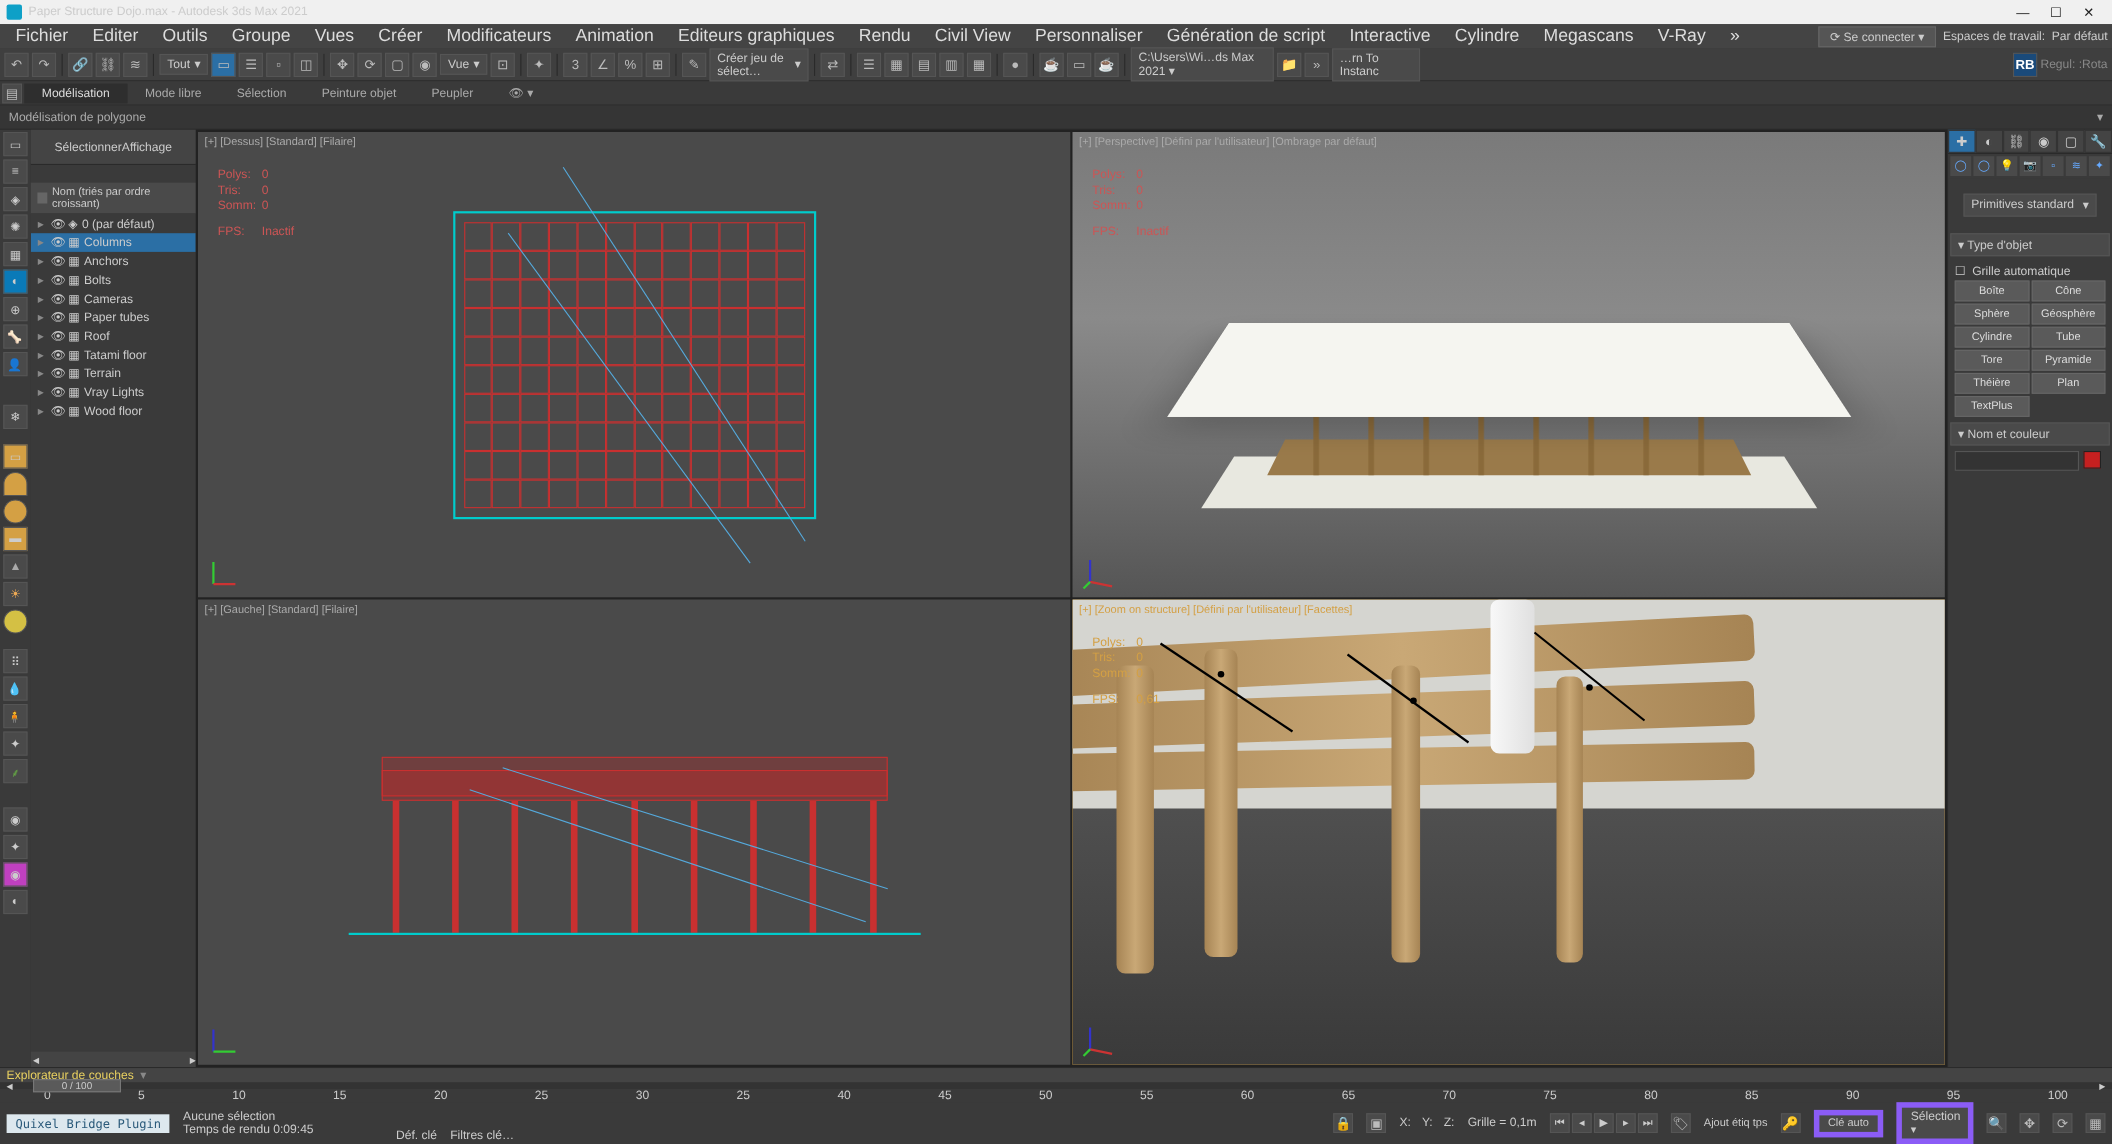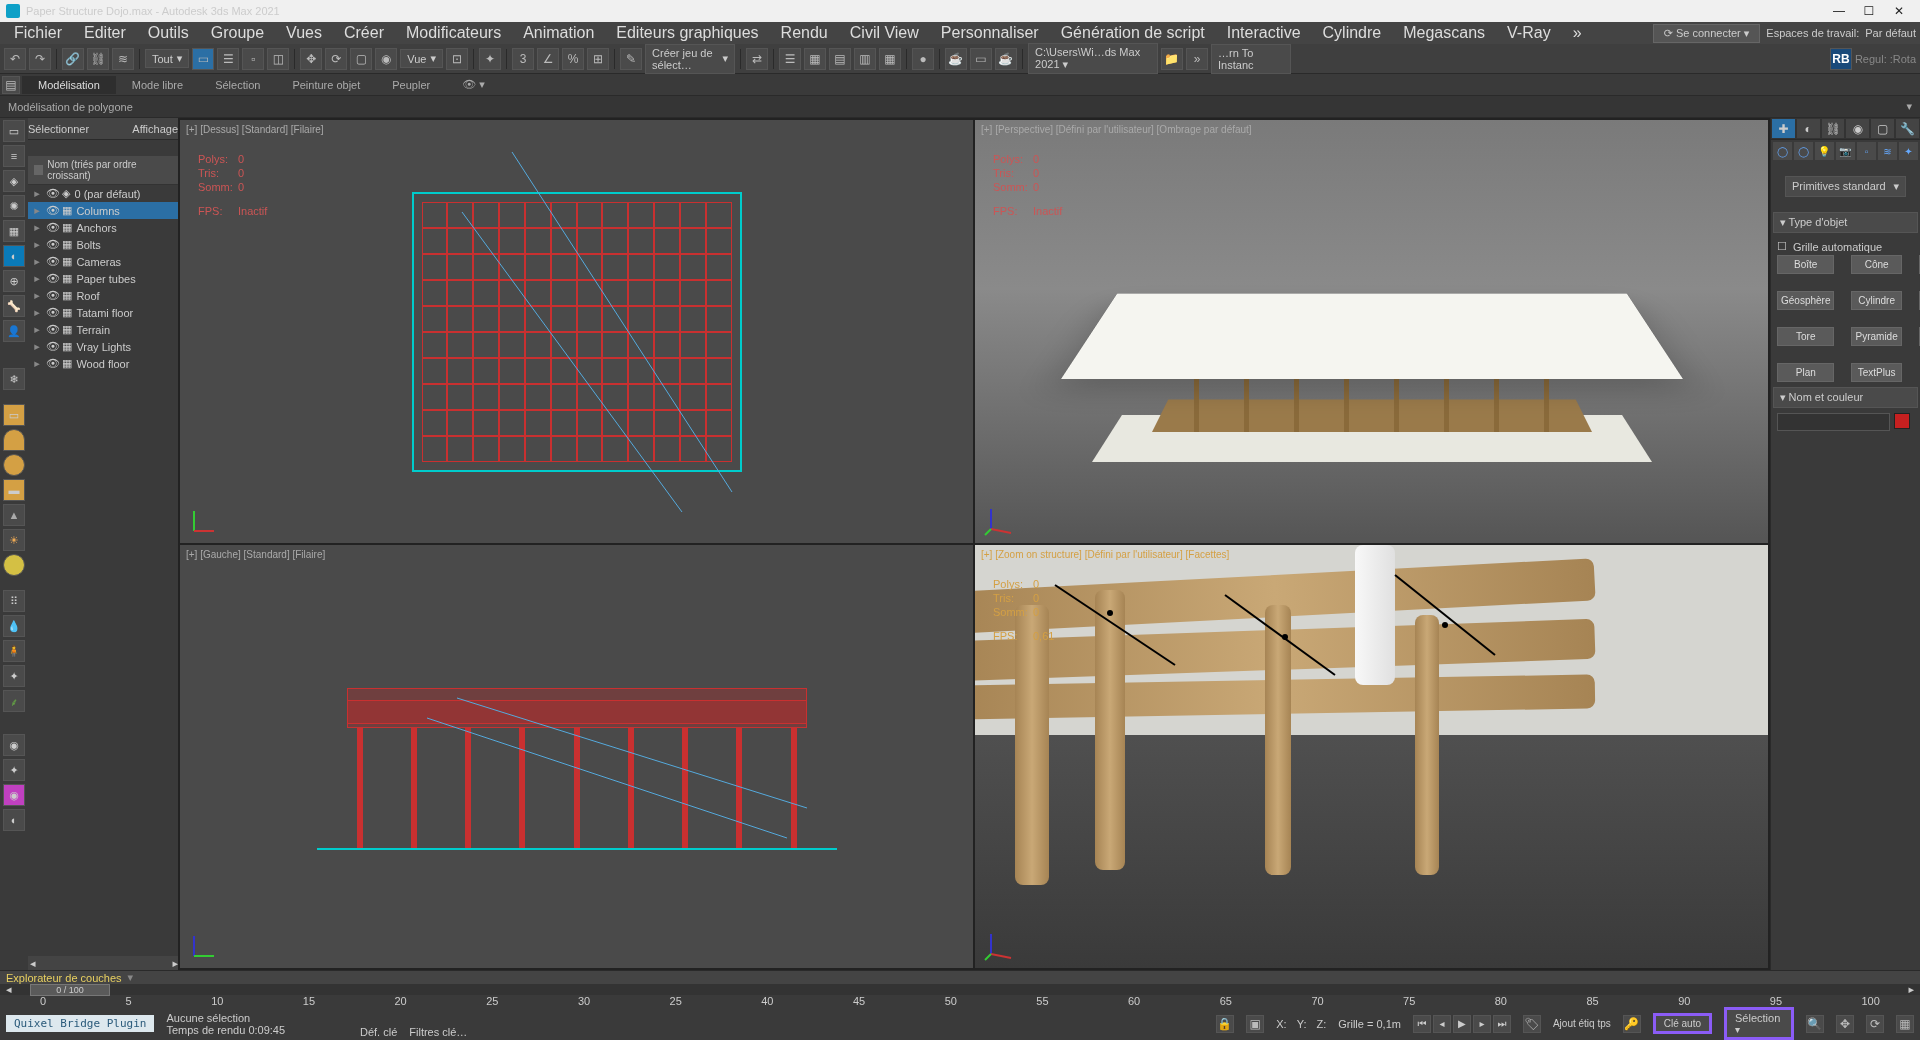--- a/index.html
+++ b/index.html
@@ -21,21 +21,21 @@
 .ribbonrow{height:22px;background:#3a3a3a;display:flex;align-items:center;border-bottom:1px solid #2a2a2a}
 .rtab{padding:3px 16px;font-size:11px;color:#aaa}
 .rtab.act{background:#2e2e2e;color:#ddd}
 .polyribbon{height:22px;background:#353535;display:flex;align-items:center;padding:0 8px;border-bottom:1px solid #2a2a2a}
 .polyribbon span{color:#aaa;font-size:11px}
 .polyribbon .arrow{margin-left:auto;color:#aaa}
 .main{position:absolute;top:118px;left:0;right:0;bottom:70px;display:flex}
 .lefttools{width:28px;background:#3a3a3a;display:flex;flex-direction:column;align-items:center;padding-top:2px;gap:3px}
 .lefttools .lt{width:22px;height:22px;background:#4a4a4a;border:1px solid #555;display:flex;align-items:center;justify-content:center;font-size:11px}
 .scenepanel{width:150px;background:#3a3a3a;display:flex;flex-direction:column}
-.scenepanel .header{height:22px;background:#444;display:flex;align-items:center;justify-content:space-between;font-size:11px;border-bottom:1px solid #2a2a2a}
+.scenepanel .header{height:32px;background:#444;display:flex;align-items:center;justify-content:center;font-size:11px;border-bottom:1px solid #2a2a2a}
 .scenepanel .sortline{background:#4a4a4a;padding:3px 6px;display:flex;align-items:center;gap:4px;border-bottom:1px solid #333}
 .scenepanel .sortline .box{width:10px;height:10px;background:#666}
 .layerlist{flex:1;overflow:hidden}
 .layerlist .row{display:flex;align-items:center;padding:2px 4px;gap:4px;font-size:11px}
 .layerlist .row.sel{background:#2b6fa5;color:#fff}
 .layerlist .row.dim{color:#777}
 .layerlist .eye{width:12px;text-align:center}
 .layerlist .tri{width:10px;text-align:center;color:#888}
 .viewports{flex:1;display:grid;grid-template-columns:1fr 1fr;grid-template-rows:1fr 1fr;gap:2px;background:#222;padding:2px}
 .vp{position:relative;background:#4a4a4a;overflow:hidden}
@@ -64,36 +64,36 @@
 .rightpanel{width:150px;background:#3a3a3a;display:flex;flex-direction:column;border-left:1px solid #2a2a2a}
 .rightpanel .tabrow{height:22px;display:flex;border-bottom:1px solid #2a2a2a}
 .rightpanel .tabrow .t{flex:1;background:#444;border:1px solid #333;display:flex;align-items:center;justify-content:center;font-size:12px}
 .rightpanel .tabrow .t.act{background:#2b6fa5}
 .rightpanel .iconrow{height:22px;display:flex;gap:2px;padding:2px;background:#3a3a3a}
 .rightpanel .iconrow .i{width:20px;height:18px;background:#4a4a4a;display:flex;align-items:center;justify-content:center;font-size:10px;color:#6af}
 .rightpanel .dd{background:#4a4a4a;padding:3px 6px;margin:14px;font-size:11px;display:flex;justify-content:space-between;border:1px solid #555}
 .rightpanel .rollhead{background:#4a4a4a;padding:3px 6px;font-size:11px;border:1px solid #555;margin:1px 2px}
 .rightpanel .rollbody{padding:4px;margin:0 2px}
 .rightpanel .chk{display:flex;align-items:center;gap:6px;padding:2px 0;font-size:10px;color:#888}
-.rightpanel .btngrid{display:grid;grid-template-columns:1fr 1fr 1fr;gap:17px}
+.rightpanel .btngrid{display:grid;grid-template-columns:1fr 1fr;gap:2px}
 .rightpanel .btngrid .b{background:#5a5a5a;border:1px solid #666;padding:3px;text-align:center;font-size:10px;color:#ddd}
 .rightpanel .swatch{position:absolute;right:8px;width:16px;height:16px;background:#c62020;border:1px solid #222}
 .bottompanel{position:absolute;bottom:0;left:0;right:0;height:70px;background:#3a3a3a;border-top:1px solid #2a2a2a;display:flex;flex-direction:column}
 .expl{height:18px;background:#444;display:flex;align-items:center;padding:0 6px;gap:6px}
 .expl .y{color:#e8d060}
 .timetrack{height:16px;background:#333;position:relative;display:flex;align-items:center;padding:0 20px}
 .timetrack .slider{position:absolute;left:30px;width:80px;height:12px;background:#5a5a5a;border:1px solid #777;text-align:center;font-size:9px}
 .ruler{height:14px;background:#3a3a3a;display:flex;justify-content:space-between;padding:0 40px;font-size:9px;color:#888}
 .status{flex:1;display:flex;align-items:center;padding:0 6px;gap:12px;background:#3a3a3a}
 .status .info{flex:0 0 140px;font-size:10px;color:#aaa;line-height:12px}
 .status .plugin{background:#dde8ee;color:#2a5a7a;padding:2px 8px;font-family:monospace;font-size:11px}
 .status .coords{display:flex;gap:10px;font-size:10px;margin-left:auto}
 .status .trans{display:flex;gap:2px}
 .status .trans .p{width:18px;height:18px;background:#4a4a4a;border:1px solid #555;display:flex;align-items:center;justify-content:center;font-size:10px}
-.status .rbtn{background:#4a4a4a;border:3px solid #8b5cf6;padding:2px 8px;font-size:10px}
+.status .rbtn{background:#4a4a4a;border:5px solid #8b5cf6;padding:2px 8px;font-size:10px}
 svg{overflow:visible}
 </style>
 </head>
 <body>
 
 <div class="titlebar">
   <div class="ico"></div>
   <span>Paper Structure Dojo.max - Autodesk 3ds Max 2021</span>
   <div class="spacer"></div>
   <div class="wbtn">—</div>

